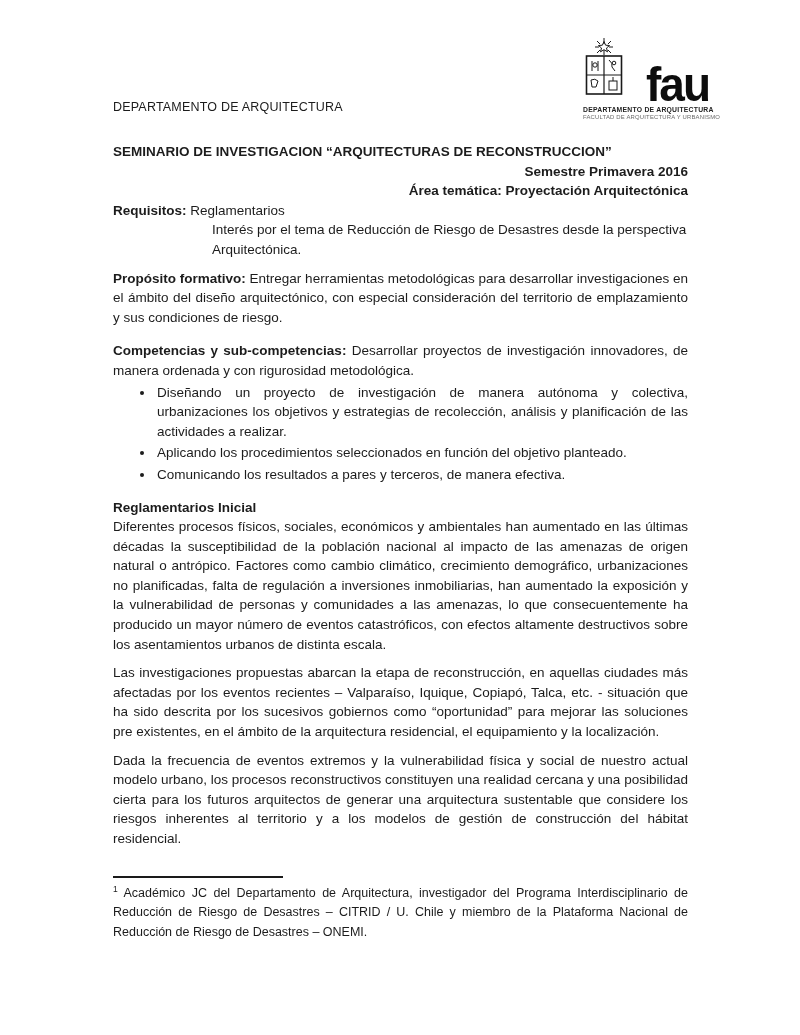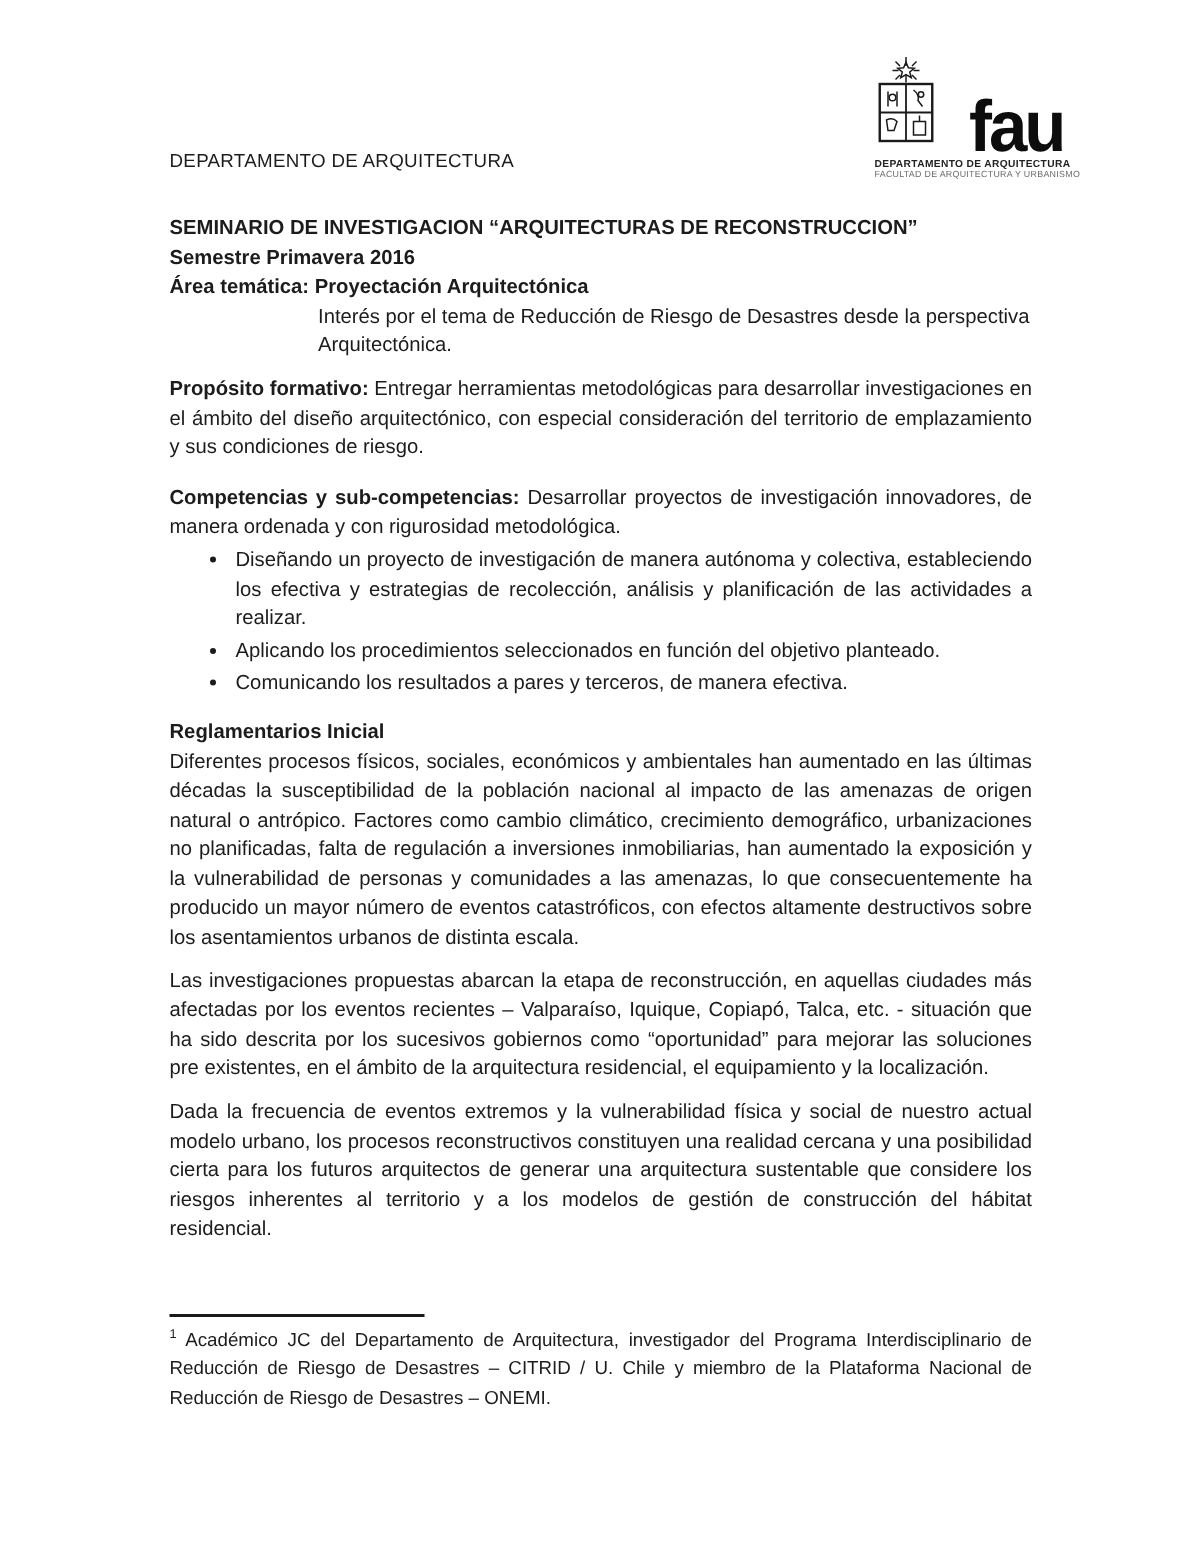--- a/index.html
+++ b/index.html
@@ -75,20 +75,21 @@
     top: 142px;
     width: 575px;
     font-size: 13.5px;
     line-height: 19.6px;
   }
   .doc-title {
     font-weight: bold;
   }
   .meta-line {
     font-weight: bold;
+    text-align: right;
   }
   .meta-line sup {
     font-size: 9px;
     line-height: 0;
   }
   .req-line .label {
     font-weight: bold;
   }
   .req-continued {
     margin-left: 99px;
@@ -192,29 +193,30 @@
   <div class="content">
 
     <div class="doc-title">SEMINARIO DE INVESTIGACION “ARQUITECTURAS DE RECONSTRUCCION”</div>
 
     <div class="meta-line">Semestre Primavera 2016</div>
 
 
     <div class="meta-line"><span>Área temática:</span> <span>Proyectación Arquitectónica</span></div>
 
 
+    <div class="req-line"><span class="label">Requisitos:</span> <span>Reglamentarios</span></div>
 
     <div class="req-continued">Interés por el tema de Reducción de Riesgo de Desastres desde la perspectiva Arquitectónica.</div>
 
     <p class="para proposito-block"><span class="label">Propósito formativo:</span> <span>Entregar herramientas metodológicas para desarrollar investigaciones en el ámbito del diseño arquitectónico, con especial consideración del territorio de emplazamiento y sus condiciones de riesgo.</span></p>
 
     <div class="competencias-block">
       <p class="para"><span class="label">Competencias y sub-competencias:</span> <span>Desarrollar proyectos de investigación innovadores, de manera ordenada y con rigurosidad metodológica.</span></p>
       <ul class="bullet-list">
-        <li>Diseñando un proyecto de investigación de manera autónoma y colectiva, estableciendo los efectiva y estrategias de recolección, análisis y planificación de las actividades a realizar.</li>
+        <li>Diseñando un proyecto de investigación de manera autónoma y colectiva, urbanizaciones los objetivos y estrategias de recolección, análisis y planificación de las actividades a realizar.</li>
         <li>Aplicando los procedimientos seleccionados en función del objetivo planteado.</li>
         <li>Comunicando los resultados a pares y terceros, de manera efectiva.</li>
       </ul>
     </div>
 
     <div class="planteamiento-block">
       <div class="section-heading">Reglamentarios Inicial</div>
       <p class="body-para" style="margin-bottom:9px">Diferentes procesos físicos, sociales, económicos y ambientales han aumentado en las últimas décadas la susceptibilidad de la población nacional al impacto de las amenazas de origen natural o antrópico. Factores como cambio climático, crecimiento demográfico, urbanizaciones no planificadas, falta de regulación a inversiones inmobiliarias, han aumentado la exposición y la vulnerabilidad de personas y comunidades a las amenazas, lo que consecuentemente ha producido un mayor número de eventos catastróficos, con efectos altamente destructivos sobre los asentamientos urbanos de distinta escala.</p>
       <p class="body-para" style="margin-bottom:9px">Las investigaciones propuestas abarcan la etapa de reconstrucción, en aquellas ciudades más afectadas por los eventos recientes – Valparaíso, Iquique, Copiapó, Talca, etc. - situación que ha sido descrita por los sucesivos gobiernos como “oportunidad” para mejorar las soluciones pre existentes, en el ámbito de la arquitectura residencial, el equipamiento y la localización.</p>
       <p class="body-para">Dada la frecuencia de eventos extremos y la vulnerabilidad física y social de nuestro actual modelo urbano, los procesos reconstructivos constituyen una realidad cercana y una posibilidad cierta para los futuros arquitectos de generar una arquitectura sustentable que considere los riesgos inherentes al territorio y a los modelos de gestión de construcción del hábitat residencial.</p>

